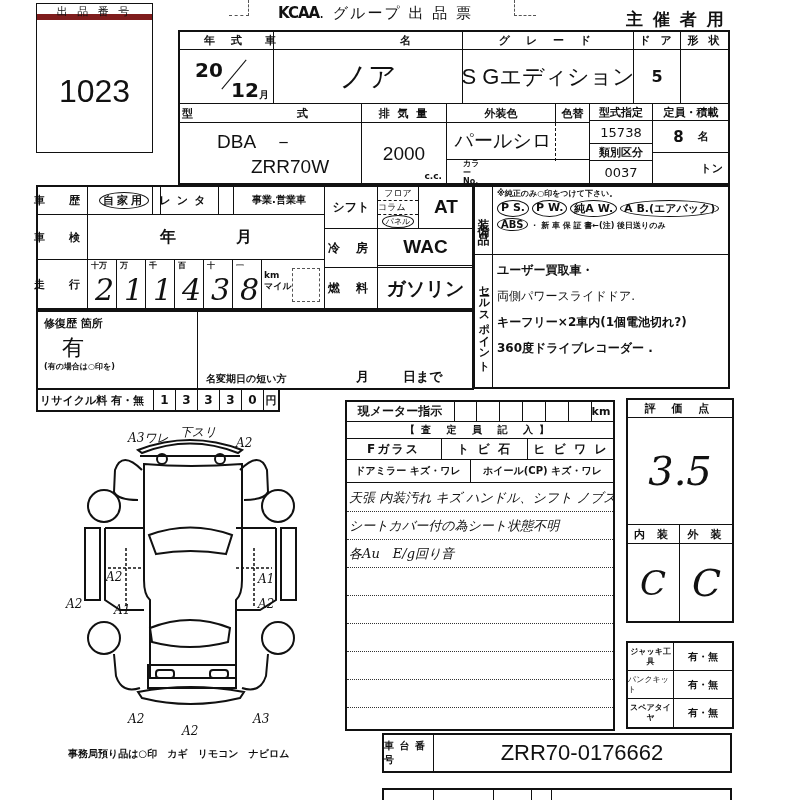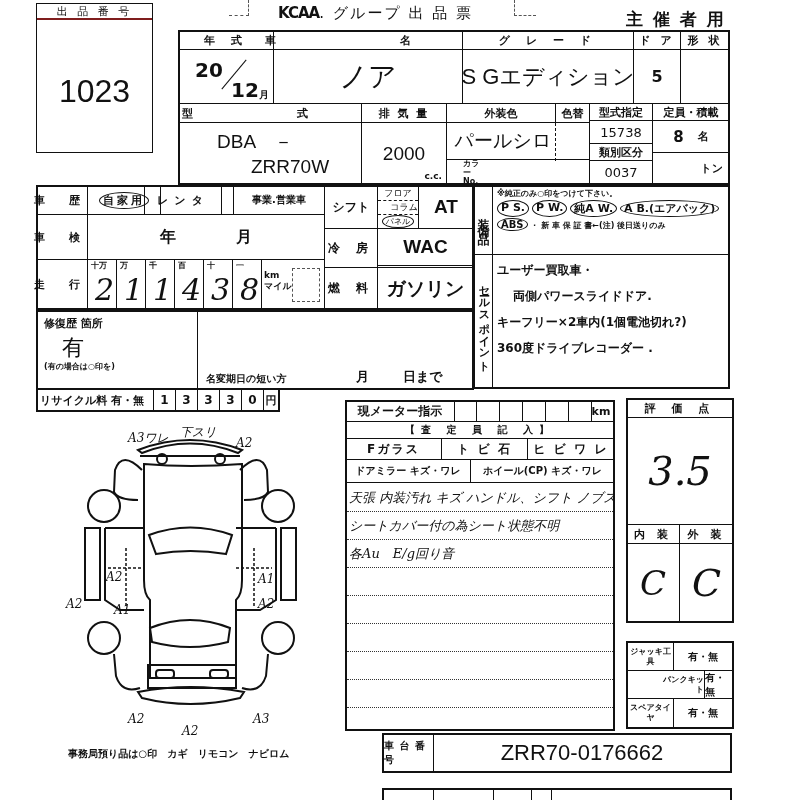--- a/index.html
+++ b/index.html
@@ -17,21 +17,21 @@
 <body>
 
 <div class="abs" style="left:229px;top:0;width:20px;height:16px;border-right:1px dashed #555;border-bottom:1px dashed #555"></div>
 <div class="abs" style="left:278px;top:4px;font-size:15px;font-weight:bold;white-space:nowrap">
   <span style="font-family:'DejaVu Sans',sans-serif;font-weight:900;letter-spacing:-1px">KCAA</span><span style="font-weight:normal;letter-spacing:2px">. グループ 出 品 票</span>
 </div>
 <div class="abs" style="left:514px;top:0;width:22px;height:16px;border-left:1px dashed #555;border-bottom:1px dashed #555"></div>
 <div class="abs" style="left:626px;top:8px;font-size:17px;font-weight:bold;letter-spacing:2px">主 催 者 用</div>
 
 <div class="box" style="left:36px;top:3px;width:117px;height:150px;border-width:1.5px">
-  <div style="height:16px;border-bottom:2px solid #7f1d1d;text-align:center;font-size:11px;letter-spacing:3px;line-height:15px">出 品 番 号</div>
+  <div style="height:16px;border-bottom:6px solid #7f1d1d;text-align:center;font-size:11px;letter-spacing:3px;line-height:15px">出 品 番 号</div>
   <div class="big" style="text-align:center;font-size:32px;margin-top:53px">1023</div>
 </div>
 
 <div class="box" style="left:178px;top:30px;width:552px;height:155px"></div>
 
 <div class="cell hd" style="left:178px;top:30px;width:96px;height:20px">年 式</div>
 <div class="cell hd" style="left:273px;top:30px;width:190px;height:20px;letter-spacing:60px">車 名</div>
 <div class="cell hd" style="left:462px;top:30px;width:172px;height:20px">グ レ ー ド</div>
 <div class="cell hd" style="left:633px;top:30px;width:48px;height:20px;letter-spacing:3px">ド ア</div>
 <div class="cell hd" style="left:680px;top:30px;width:50px;height:20px;letter-spacing:3px">形 状</div>
@@ -78,21 +78,21 @@
 </div>
 <div class="cell" style="left:652px;top:152px;width:78px;height:33px;justify-content:flex-end;padding-right:6px">
   <span style="font-size:11px">トン</span>
 </div>
 
 <div class="box" style="left:36px;top:185px;width:438px;height:125px"></div>
 <div class="cell hd" style="left:36px;top:185px;width:52px;height:30px;letter-spacing:10px">車 歴</div>
 <div class="cell" style="left:87px;top:185px;width:74px;height:30px;font-size:11px">
   <span class="circ" style="border-width:1.5px;letter-spacing:3px">自家用</span>
 </div>
-<div class="cell" style="left:144px;top:185px;width:78px;height:30px;font-size:11px;letter-spacing:6px">レンタ</div>
+<div class="cell" style="left:152px;top:185px;width:67px;height:30px;font-size:11px;letter-spacing:6px">レンタ</div>
 <div class="cell" style="left:233px;top:185px;width:92px;height:30px;font-size:10px">事業.営業車</div>
 
 <div class="cell hd" style="left:36px;top:214px;width:52px;height:46px;letter-spacing:10px">車 検</div>
 <div class="cell" style="left:87px;top:214px;width:238px;height:46px;font-size:16px">
   <span style="margin-right:60px">年</span>
   <span>月</span>
 </div>
 
 <div class="cell hd" style="left:36px;top:259px;width:52px;height:51px;letter-spacing:10px">走 行</div>
 <div id="mileage-digits" class="abs" style="left:87px;top:259px;width:238px;height:51px">
@@ -123,21 +123,21 @@
     <div style="position: absolute; left: 174px; top: 0px; width: 64px; height: 51px; border: 1px solid rgb(17, 17, 17); font-size: 9px; font-weight: bold; padding: 10px 2px;">
       <div>km</div>
       <div>マイル</div>
       <div style="position: absolute; left: 30px; top: 8px; width: 28px; height: 34px; border: 1px dashed rgb(85, 85, 85);"></div>
     </div>
   </div>
 
 <div class="cell" style="left:324px;top:185px;width:54px;height:44px;font-size:12px">シフト</div>
 <div class="cell" style="left:377px;top:185px;width:42px;height:44px;flex-direction:column;font-size:9px;font-weight:normal;border-right:1px dashed #111">
   <span style="border-bottom:1px dashed #111;width:100%;text-align:center">フロア</span>
-  <span style="border-bottom:1px dashed #111;width:100%;text-align:right">コラム</span>
+  <span style="border-bottom:1px dashed #111;width:100%;text-align:left">コラム</span>
   <span class="circ" style="font-size:8px">パネル</span>
 </div>
 <div class="cell big" style="left:418px;top:185px;width:56px;height:44px;font-size:19px;font-weight:bold">AT</div>
 
 <div class="cell" style="left:324px;top:228px;width:54px;height:40px;font-size:12px;letter-spacing:6px">冷 房</div>
 <div class="cell big" style="left:377px;top:228px;width:97px;height:38px;font-size:19px;font-weight:bold">WAC</div>
 <div class="cell" style="left:324px;top:267px;width:54px;height:43px;font-size:12px;letter-spacing:6px">燃 料</div>
 <div class="cell big" style="left:377px;top:267px;width:97px;height:43px;font-size:19px;font-weight:bold">ガソリン</div>
 
 <div class="box" style="left:473px;top:185px;width:257px;height:204px"></div>
@@ -152,21 +152,21 @@
     </div>
   <div style="font-size:8px;font-weight:bold;margin-top:2px">
     <span class="circ" style="font-size:10px">ABS</span>
     <span>・ 新 車 保 証 書←(注) 後日送りのみ</span>
   </div>
 </div>
 
 <div class="cell vt" style="left:473px;top:254px;width:20px;height:135px;font-size:11px;letter-spacing:0">セールスポイント</div>
 <div id="sales-list" class="abs" style="left:492px;top:254px;width:238px;height:135px;border:1px solid #111;padding:2px 4px">
     <div style="font-size: 12px; font-weight: bold; height: 26px; line-height: 26px;">ユーザー買取車・</div>
-    <div style="font-size: 12px; font-weight: bold; height: 26px; line-height: 26px; margin-left: 16px;">両側パワースライドドア.</div>
+    <div style="font-size: 12px; font-weight: normal; height: 26px; line-height: 26px;">両側パワースライドドア.</div>
     <div style="font-size: 12px; font-weight: bold; height: 26px; line-height: 26px;">キーフリー×2車内(1個電池切れ?)</div>
     <div style="font-size: 12px; font-weight: bold; height: 26px; line-height: 26px;">360度ドライブレコーダー .</div>
   </div>
 
 <div class="box" style="left:36px;top:310px;width:438px;height:80px"></div>
 <div class="abs" style="left:36px;top:310px;width:162px;height:80px;border-right:1.5px solid #111">
   <div style="font-size:11px;font-weight:bold;margin:6px 0 0 8px">修復歴 箇所</div>
   <div style="font-size:22px;margin:2px 0 0 26px">有</div>
   <div style="font-size:8px;font-weight:bold;margin:-2px 0 12px 8px">(有の場合は○印を)</div>
 </div>
@@ -221,21 +221,21 @@
 <div class="cell" style="left:679px;top:524px;width:55px;height:20px;font-size:11px;letter-spacing:4px">外 装</div>
 <div class="cell hand" style="left:626px;top:543px;width:54px;height:80px;font-size:34px">C</div>
 <div class="cell hand" style="left:679px;top:543px;width:55px;height:80px;font-size:38px">C</div>
 
 <div id="accessories" class="abs" style="left:626px;top:641px;width:108px;border:2px solid #111">
     <div style="display: flex; height: 28px; border-bottom: 1px solid rgb(17, 17, 17);">
       <div style="width: 46px; border-right: 1px solid rgb(17, 17, 17); font-size: 8px; font-weight: bold; display: flex; align-items: center; justify-content: center; white-space: normal; text-align: center; line-height: 10px;">ジャッキ工具</div>
       <div style="flex: 1 1 0%; font-size: 10px; font-weight: bold; display: flex; align-items: center; justify-content: center;">有・無</div>
     </div>
     <div style="display: flex; height: 28px; border-bottom: 1px solid rgb(17, 17, 17);">
-      <div style="width: 46px; border-right: 1px solid rgb(17, 17, 17); font-size: 8px; font-weight: bold; display: flex; align-items: center; justify-content: center; white-space: normal; text-align: right; line-height: 10px; margin-left: 31px;">パンクキット</div>
+      <div style="width: 46px; border-right: 1px solid rgb(17, 17, 17); font-size: 8px; font-weight: normal; display: flex; align-items: center; justify-content: center; white-space: normal; text-align: left; line-height: 10px;">パンクキット</div>
       <div style="flex: 1 1 0%; font-size: 10px; font-weight: bold; display: flex; align-items: center; justify-content: center;">有・無</div>
     </div>
     <div style="display: flex; height: 28px;">
       <div style="width: 46px; border-right: 1px solid rgb(17, 17, 17); font-size: 8px; font-weight: bold; display: flex; align-items: center; justify-content: center; white-space: normal; text-align: center; line-height: 10px;">スペアタイヤ</div>
       <div style="flex: 1 1 0%; font-size: 10px; font-weight: bold; display: flex; align-items: center; justify-content: center;">有・無</div>
     </div>
   </div>
 
 <div class="box" style="left:382px;top:733px;width:350px;height:40px;display:flex">
   <div style="width:50px;border-right:1px solid #111;font-size:10px;font-weight:bold;display:flex;align-items:center;justify-content:center;letter-spacing:1px">車 台 番 号</div>

